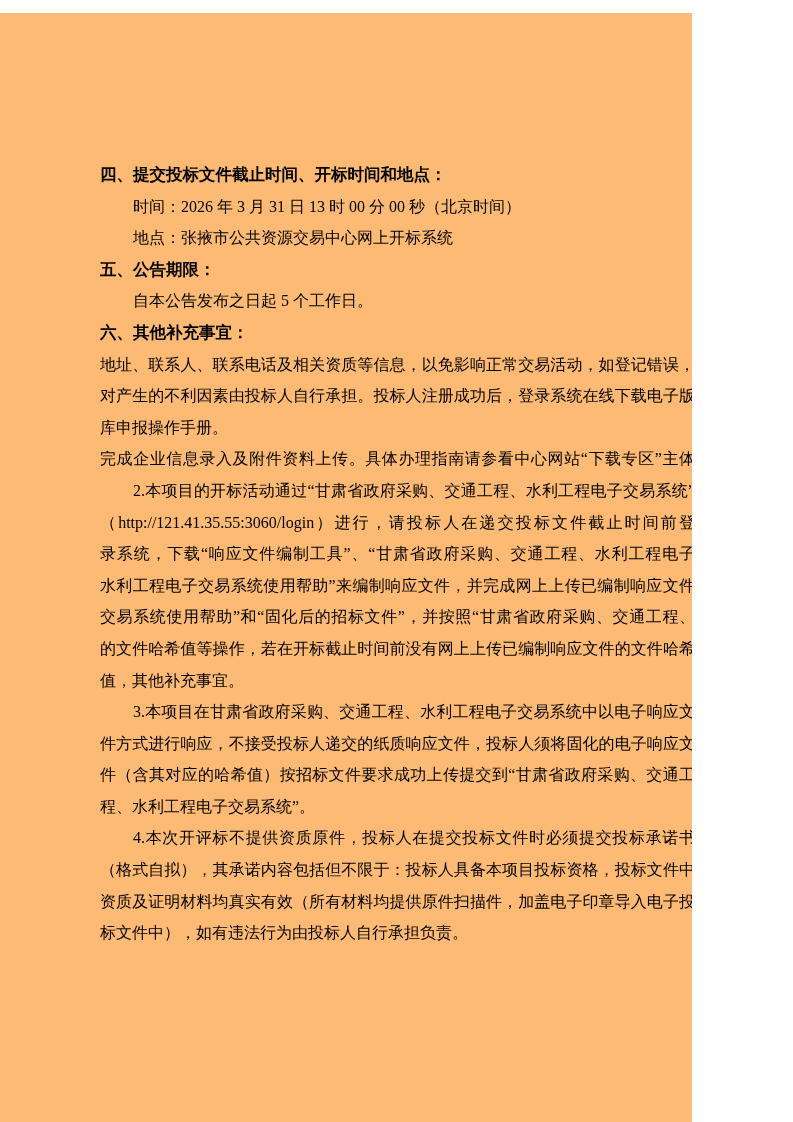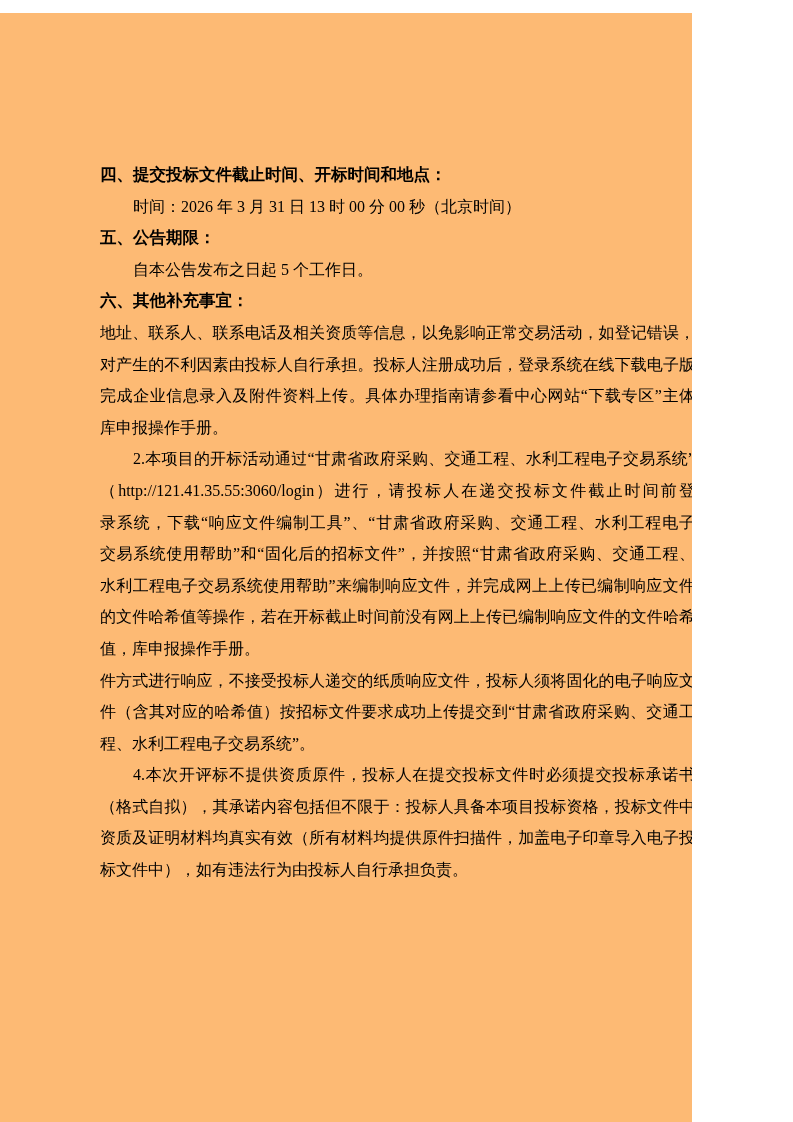--- a/index.html
+++ b/index.html
@@ -46,34 +46,36 @@
     text-align-last: left;
   }
 </style>
 </head>
 <body>
 
 <div class="page">
   <div class="content">
       <div class="heading">四、提交投标文件截止时间、开标时间和地点：</div>
       <div class="indent-line">时间：2026 年 3 月 31 日 13 时 00 分 00 秒（北京时间）</div>
+      <div class="indent-line">地点：张掖市公共资源交易中心网上开标系统</div>
       <div class="heading">五、公告期限：</div>
       <div class="indent-line">自本公告发布之日起 5 个工作日。</div>
       <div class="heading">六、其他补充事宜：</div>
       <div class="para-line">地址、联系人、联系电话及相关资质等信息，以免影响正常交易活动，如登记错误，</div>
       <div class="para-line">对产生的不利因素由投标人自行承担。投标人注册成功后，登录系统在线下载电子版</div>
+      <div class="para-line last">库申报操作手册。</div>
       <div class="para-line">完成企业信息录入及附件资料上传。具体办理指南请参看中心网站“下载专区”主体</div>
-      <div class="para-line last">库申报操作手册。</div>
       <div class="para-line first">2.本项目的开标活动通过“甘肃省政府采购、交通工程、水利工程电子交易系统”</div>
       <div class="para-line">（http://121.41.35.55:3060/login）进行，请投标人在递交投标文件截止时间前登</div>
       <div class="para-line">录系统，下载“响应文件编制工具”、“甘肃省政府采购、交通工程、水利工程电子</div>
+      <div class="para-line">水利工程电子交易系统使用帮助”来编制响应文件，并完成网上上传已编制响应文件</div>
       <div class="para-line">交易系统使用帮助”和“固化后的招标文件”，并按照“甘肃省政府采购、交通工程、</div>
-      <div class="para-line">水利工程电子交易系统使用帮助”来编制响应文件，并完成网上上传已编制响应文件</div>
       <div class="para-line">的文件哈希值等操作，若在开标截止时间前没有网上上传已编制响应文件的文件哈希</div>
-      <div class="para-line last">值，库申报操作手册。</div>
+      <div class="para-line last">值，其他补充事宜。</div>
+      <div class="para-line first">3.本项目在甘肃省政府采购、交通工程、水利工程电子交易系统中以电子响应文</div>
       <div class="para-line">件方式进行响应，不接受投标人递交的纸质响应文件，投标人须将固化的电子响应文</div>
       <div class="para-line">件（含其对应的哈希值）按招标文件要求成功上传提交到“甘肃省政府采购、交通工</div>
       <div class="para-line last">程、水利工程电子交易系统”。</div>
       <div class="para-line first">4.本次开评标不提供资质原件，投标人在提交投标文件时必须提交投标承诺书</div>
       <div class="para-line">（格式自拟），其承诺内容包括但不限于：投标人具备本项目投标资格，投标文件中</div>
       <div class="para-line">资质及证明材料均真实有效（所有材料均提供原件扫描件，加盖电子印章导入电子投</div>
       <div class="para-line last">标文件中），如有违法行为由投标人自行承担负责。</div>
     </div>
 </div>
 

